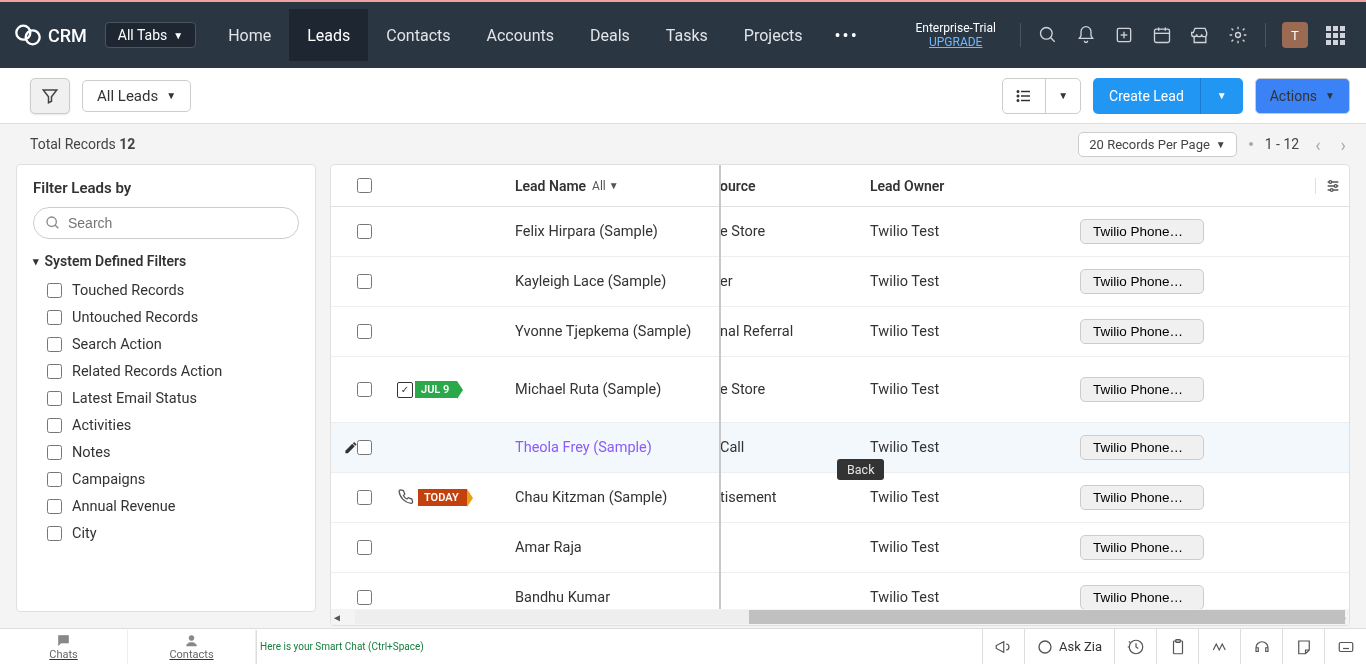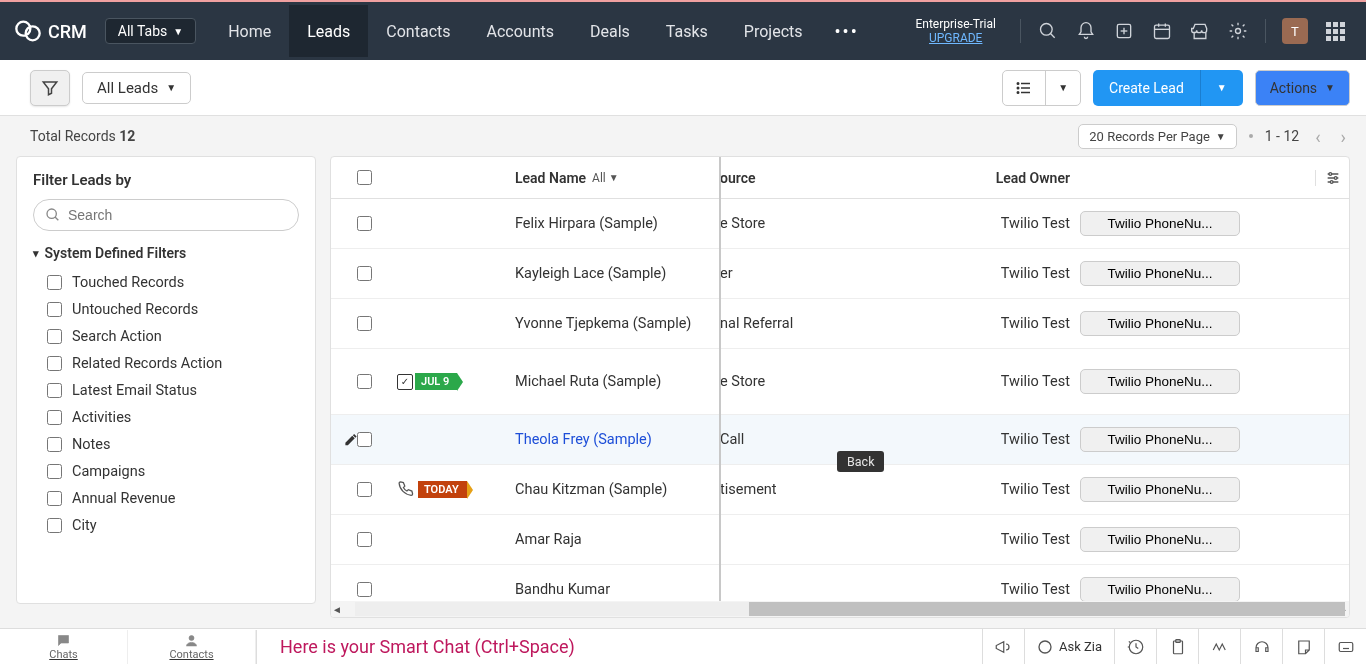--- a/index.html
+++ b/index.html
@@ -1,19 +1,19 @@
 <!DOCTYPE html>
 <html><head>
 <meta charset="utf-8">
 <style>
   * { box-sizing: border-box; margin: 0; padding: 0; }
   body { font-family: -apple-system, BlinkMacSystemFont, "Segoe UI", Roboto, Arial, sans-serif; font-size: 14px; color: #333; background: #f4f4f4; width: 1366px; height: 664px; overflow: hidden; position: relative; }
   
   
-  .topnav { background: #2b3643; height: 60px; display: flex; align-items: center; padding: 0 14px; color: #fff; border-top: 2px solid #f0a0a0; }
+  .topnav { background: #2b3643; height: 68px; display: flex; align-items: center; padding: 0 14px; color: #fff; border-top: 2px solid #f0a0a0; }
   .logo { display: flex; align-items: center; gap: 6px; margin-right: 18px; }
   .logo svg { width: 28px; height: 28px; }
   .logo-text { font-size: 18px; font-weight: 500; }
   .alltabs { background: #1e2731; border: 1px solid #4a5560; padding: 4px 12px; border-radius: 4px; display: flex; align-items: center; gap: 6px; font-size: 14px; cursor: pointer; margin-right: 14px; }
   .nav-items { display: flex; align-items: center; height: 100%; }
   .nav-item { padding: 0 18px; height: 52px; display: flex; align-items: center; cursor: pointer; font-size: 16px; color: #e2e4e8; }
   .nav-item.active { background: #1e2731; color: #fff; }
   .nav-more { font-size: 18px; letter-spacing: 2px; padding: 0 14px; cursor: pointer; }
   .top-right { margin-left: auto; display: flex; align-items: center; gap: 4px; }
   .trial-block { text-align: center; font-size: 12px; line-height: 1.2; margin-right: 14px; }
@@ -56,31 +56,31 @@
   .filter-group-title { font-size: 14px; font-weight: 600; margin-bottom: 8px; display: flex; align-items: center; gap: 6px; cursor: pointer; }
   .filter-group-title::before { content: "▾"; font-size: 11px; }
   .filter-item { display: flex; align-items: center; gap: 10px; padding: 5px 0 5px 14px; font-size: 14.5px; color: #333; cursor: pointer; }
   .filter-item input { width: 15px; height: 15px; }
   
   .table-wrap { flex: 1; background: #fff; border: 1px solid #e0e0e0; border-radius: 4px; position: relative; overflow: hidden; height: 462px; }
   .table-header { display: flex; align-items: center; height: 42px; border-bottom: 1px solid #e0e0e0; font-weight: 600; font-size: 14px; color: #333; }
   .table-header .col-all { font-size: 12px; font-weight: 400; color: #555; display: inline-flex; align-items: center; gap: 3px; margin-left: 6px; }
   .table-row { display: flex; align-items: center; height: 50px; border-bottom: 1px solid #eee; font-size: 14.5px; }
   .table-row.hovered { background: #f3f8fc; }
-  .table-row.hovered .lead-name { color: #1d4ed8; }
+  .table-row.hovered .lead-name { color: #8b5cf6; }
   .table-row.tall { height: 66px; }
   .col-check { width: 66px; display: flex; justify-content: center; }
   .col-check input { width: 15px; height: 15px; }
   .col-badge { width: 118px; display: flex; align-items: center; gap: 4px; }
   .col-leadname { width: 205px; }
   .leadname-th { display:flex; align-items:center;}
   .col-source { width: 150px; overflow: hidden; }
-  .col-owner { width: 200px; text-align: right; }
+  .col-owner { width: 200px; }
   .col-action { flex: 1; display: flex; justify-content: flex-start; padding-left: 10px; }
-  .twilio-btn { background: #f0f0f0; border: 1px solid #ccc; border-radius: 5px; padding: 4px 12px; font-size: 13.5px; cursor: pointer; width: 160px; overflow: hidden; white-space: nowrap; text-overflow: ellipsis; }
+  .twilio-btn { background: #f0f0f0; border: 1px solid #ccc; border-radius: 5px; padding: 4px 12px; font-size: 13.5px; cursor: pointer; width: 124px; overflow: hidden; white-space: nowrap; text-overflow: ellipsis; }
   .col-settings { width: 34px; display: flex; justify-content: center; border-left: 1px solid #e0e0e0; }
   
   .badge-jul { display: flex; align-items: center; }
   .badge-jul .icon { width:16px; height:16px; border:1.5px solid #333; border-radius:2px; display:flex;align-items:center;justify-content:center; font-size:10px; margin-right:2px;}
   .badge-ribbon { position: relative; color:#fff; font-size:11px; font-weight:600; padding:2px 8px 2px 6px; }
   .badge-ribbon.green { background:#2ba84a; }
   .badge-ribbon.orange { background:#c2410c; }
   .badge-ribbon::after { content:""; position:absolute; right:-6px; top:0; border-top:9px solid transparent; border-bottom:9px solid transparent; }
   .badge-ribbon.green::after { border-left:6px solid #2ba84a; }
   .badge-ribbon.orange::after { border-left:6px solid #e6a117; }
@@ -95,21 +95,21 @@
   .hscroll { position: absolute; bottom: 0; left: 0; right: 0; height: 16px; background: #f4f4f4; display: flex; align-items: center; }
   .hscroll .track { flex: 1; height: 14px; background: #eee; position: relative; margin: 0 12px; }
   .hscroll .thumb { position: absolute; left: 394px; width: 596px; height: 14px; background: #c0c0c0; }
   .hscroll .arr { width: 12px; font-size: 10px; color: #555; text-align: center; }
   
   
   .bottombar { position: absolute; bottom: 0; left: 0; right: 0; height: 36px; background: #fff; border-top: 1px solid #ddd; display: flex; align-items: center; }
   .bb-left { display: flex; border-right: 1px solid #ddd; text-decoration: underline; }
   .bb-tab { width: 128px; text-align: center; font-size: 11px; color: #666; padding: 3px 0; border-right: 1px solid #eee; cursor:pointer;}
   .bb-tab svg { width: 15px; height: 15px; display: block; margin: 0 auto; stroke: #888; fill:#888;}
-  .bb-smart { flex: 1; padding-left: 23px; color: #be185d; font-size: 18px; }
+  .bb-smart { flex: 1; padding-left: 3px; color: #15803d; font-size: 10px; }
   .bb-right { display: flex; }
   .bb-icon { width: 42px; height: 36px; border-left: 1px solid #ddd; display: flex; align-items: center; justify-content: center; cursor: pointer; color:#555; }
   .bb-icon svg { width: 18px; height: 18px; stroke: #555; fill: none; stroke-width: 1.6; }
   .bb-ask { display: flex; align-items: center; gap: 6px; padding: 0 12px; border-left: 1px solid #ddd; font-size: 13px; }
   
   .chev { font-size: 10px; }
 </style>
 </head>
 <body>
 

